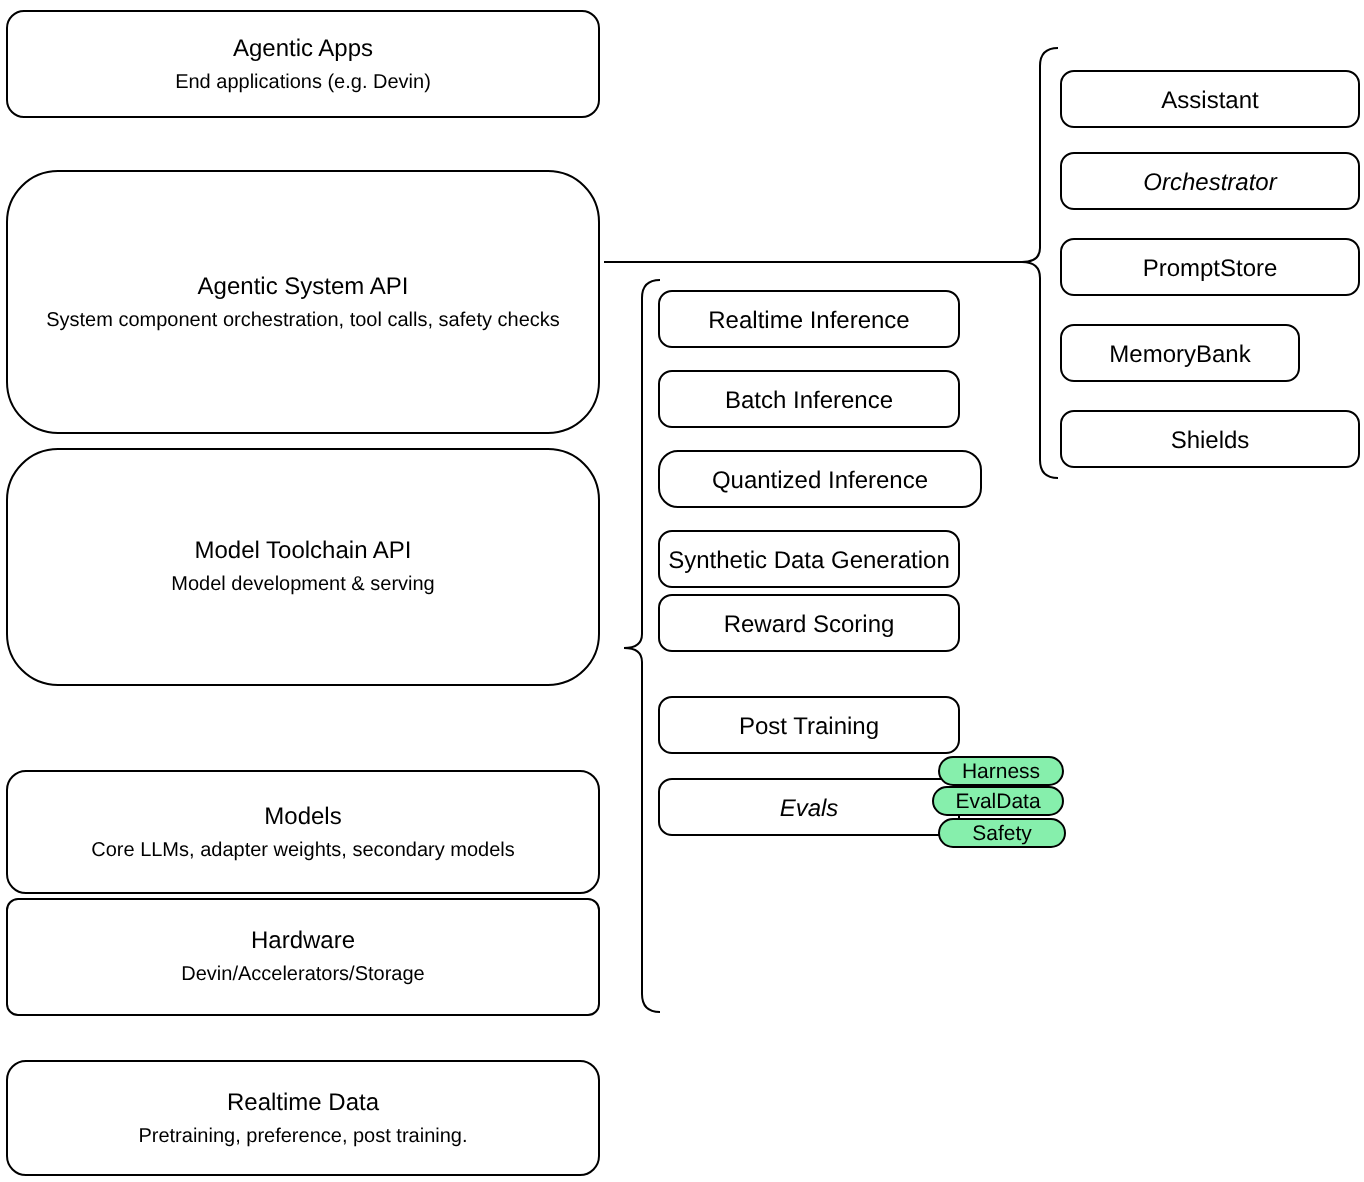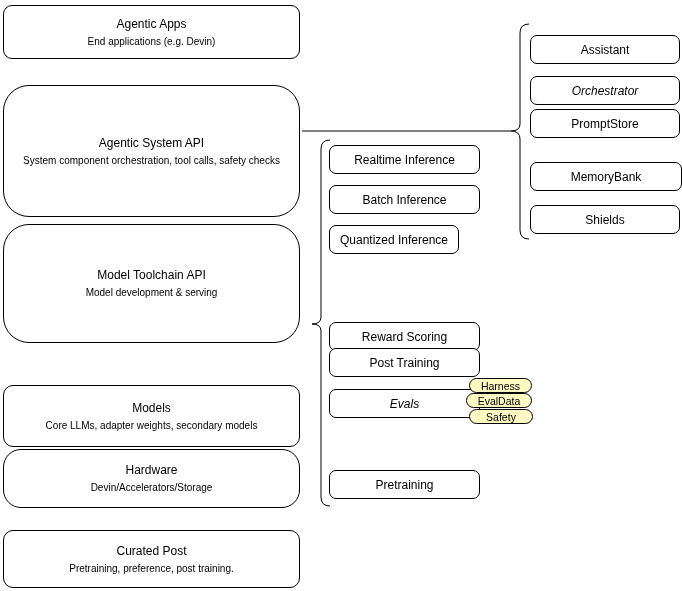--- a/index.html
+++ b/index.html
@@ -7,49 +7,49 @@
   .canvas{position:relative;width:682px;height:591px;background:#fff;overflow:hidden;}
   svg.connectors{position:absolute;left:0;top:0;z-index:0;}
   .node{position:absolute;box-sizing:border-box;border:1px solid #000;background:#fff;
         display:flex;flex-direction:column;align-items:center;justify-content:center;
         text-align:left;z-index:1;}
   .node .title{font-size:12px;line-height:15px;white-space:nowrap;}
   .node .subtitle{font-size:10px;line-height:13px;margin-top:3px;white-space:nowrap;}
   .snode{position:absolute;box-sizing:border-box;border:1px solid #000;background:#fff;
          border-radius:7px;display:flex;align-items:center;justify-content:center;
          font-size:12px;white-space:nowrap;z-index:1;}
-  .pill{position:absolute;box-sizing:border-box;border:1px solid #000;background:#fef9c3;
+  .pill{position:absolute;box-sizing:border-box;border:1px solid #000;background:#86efac;
         border-radius:8px;display:flex;align-items:center;justify-content:center;
         font-size:10.5px;white-space:nowrap;z-index:2;}
   
   .n1{left:3px;top:5px;width:297px;height:54px;border-radius:9px;}
   .n2{left:3px;top:85px;width:297px;height:132px;border-radius:26px;}
   .n3{left:3px;top:224px;width:297px;height:119px;border-radius:26px;}
   .n4{left:3px;top:369px;width:297px;height:62px;border-radius:10px;margin-top:16px;}
-  .n5{left:3px;top:449px;width:297px;height:59px;border-radius:18px;}
+  .n5{left:3px;top:449px;width:297px;height:59px;border-radius:6px;}
   .n6{left:3px;top:530px;width:297px;height:58px;border-radius:10px;}
   
   .m1{left:329px;top:145px;width:151px;height:29px;}
   .m2{left:329px;top:185px;width:151px;height:29px;}
-  .m3{left:329px;top:225px;width:130px;height:29px;}
+  .m3{left:329px;top:225px;width:162px;height:29px;border-radius:10px;}
   .m4{left:329px;top:265px;width:151px;height:29px;}
-  .m5{left:329px;top:322px;width:151px;height:29px;}
+  .m5{left:329px;top:297px;width:151px;height:29px;}
   .m6{left:329px;top:348px;width:151px;height:29px;}
   .m7{left:329px;top:389px;width:151px;height:29px;font-style:italic;}
   .m8{left:329px;top:430px;width:151px;height:29px;}
   .m9{left:329px;top:470px;width:151px;height:29px;}
   
   .p1{left:469px;top:378px;width:63px;height:15px;}
   .p2{left:466px;top:393px;width:66px;height:15px;}
   .p3{left:469px;top:409px;width:64px;height:15px;}
   
   .r1{left:530px;top:35px;width:150px;height:29px;}
   .r2{left:530px;top:76px;width:150px;height:29px;font-style:italic;}
-  .r3{left:530px;top:109px;width:150px;height:29px;}
-  .r4{left:530px;top:162px;width:152px;height:29px;}
+  .r3{left:530px;top:119px;width:150px;height:29px;}
+  .r4{left:530px;top:162px;width:120px;height:29px;}
   .r5{left:530px;top:205px;width:150px;height:29px;}
 </style>
 </head>
 <body>
 
 <div class="canvas">
 
   <svg class="connectors" width="682" height="591" viewBox="0 0 682 591">
 
     <path d="M302 131 L511 131" stroke="#000" stroke-width="1" fill="none"></path>
@@ -73,31 +73,31 @@
   </div>
   <div class="node n4">
     <div class="title">Models</div>
     <div class="subtitle">Core LLMs, adapter weights, secondary models</div>
   </div>
   <div class="node n5">
     <div class="title">Hardware</div>
     <div class="subtitle">Devin/Accelerators/Storage</div>
   </div>
   <div class="node n6">
-    <div class="title">Curated Post</div>
+    <div class="title">Realtime Data</div>
     <div class="subtitle">Pretraining, preference, post training.</div>
   </div>
 
   <div class="snode m1">Realtime Inference</div>
   <div class="snode m2">Batch Inference</div>
   <div class="snode m3">Quantized Inference</div>
+  <div class="snode m4">Synthetic Data Generation</div>
   <div class="snode m5">Reward Scoring</div>
   <div class="snode m6">Post Training</div>
   <div class="snode m7">Evals</div>
-  <div class="snode m9">Pretraining</div>
 
   <div class="pill p1">Harness</div>
   <div class="pill p2">EvalData</div>
   <div class="pill p3">Safety</div>
 
   <div class="snode r1">Assistant</div>
   <div class="snode r2">Orchestrator</div>
   <div class="snode r3">PromptStore</div>
   <div class="snode r4">MemoryBank</div>
   <div class="snode r5">Shields</div>

